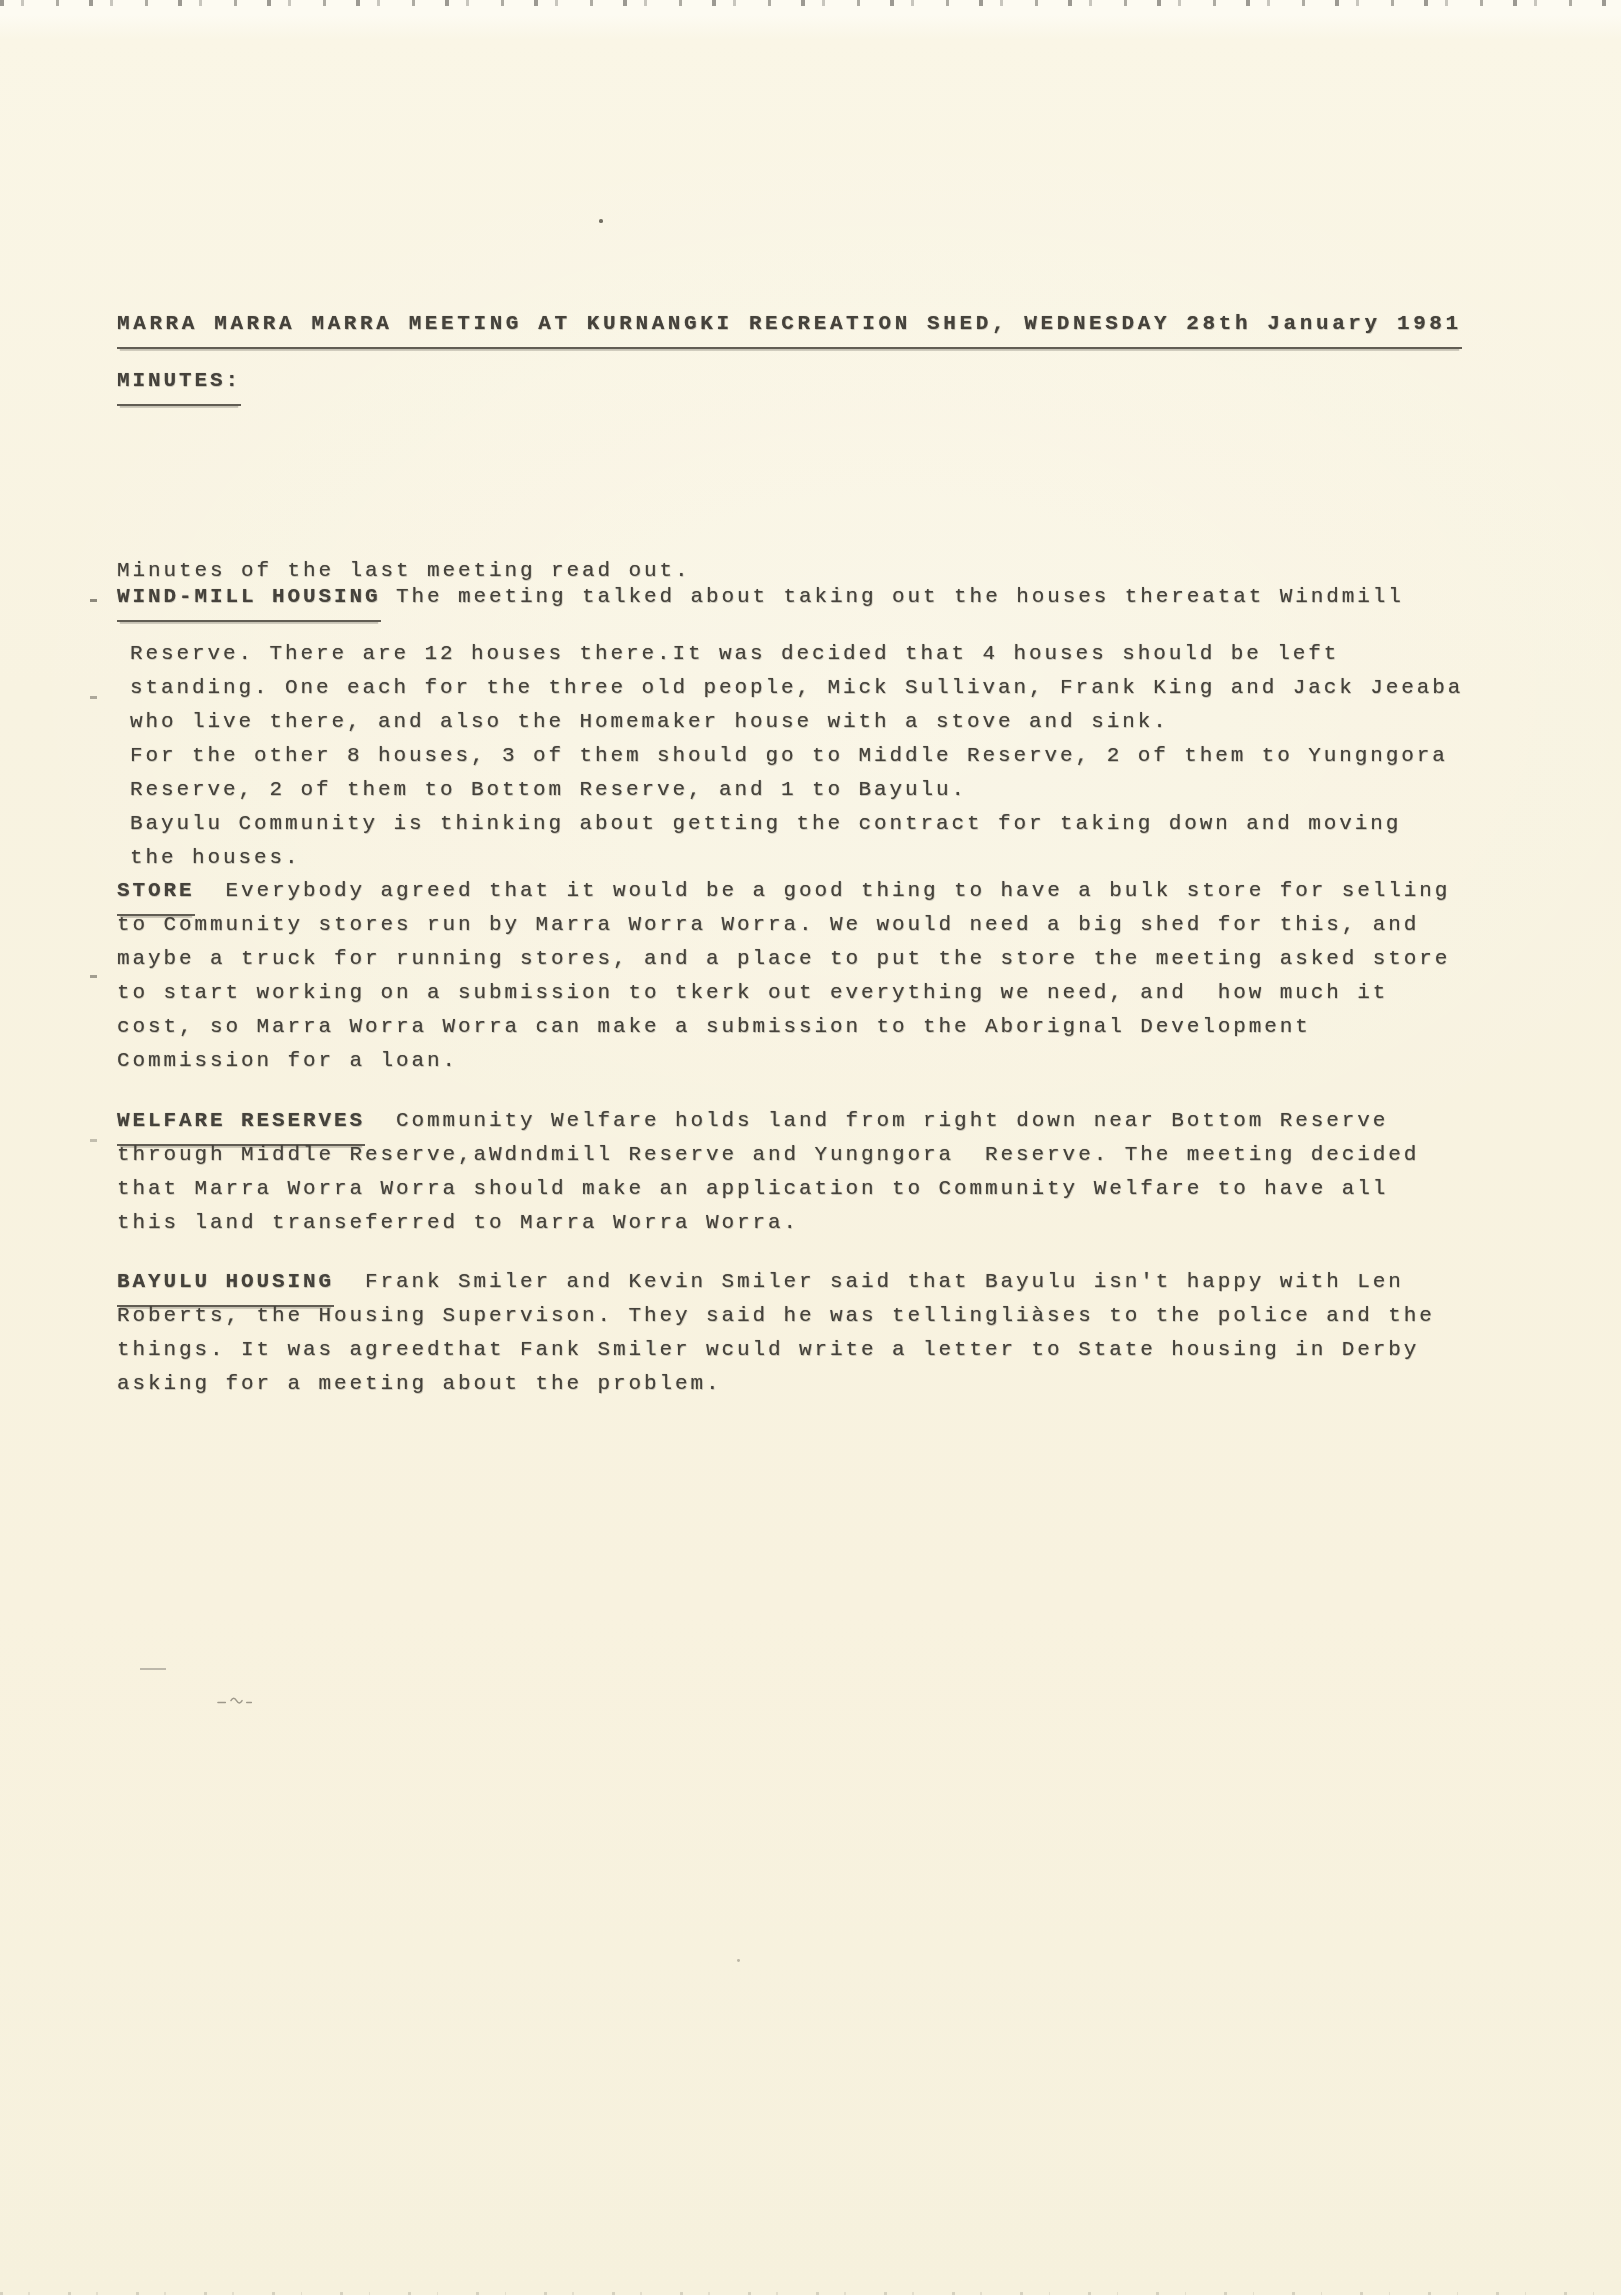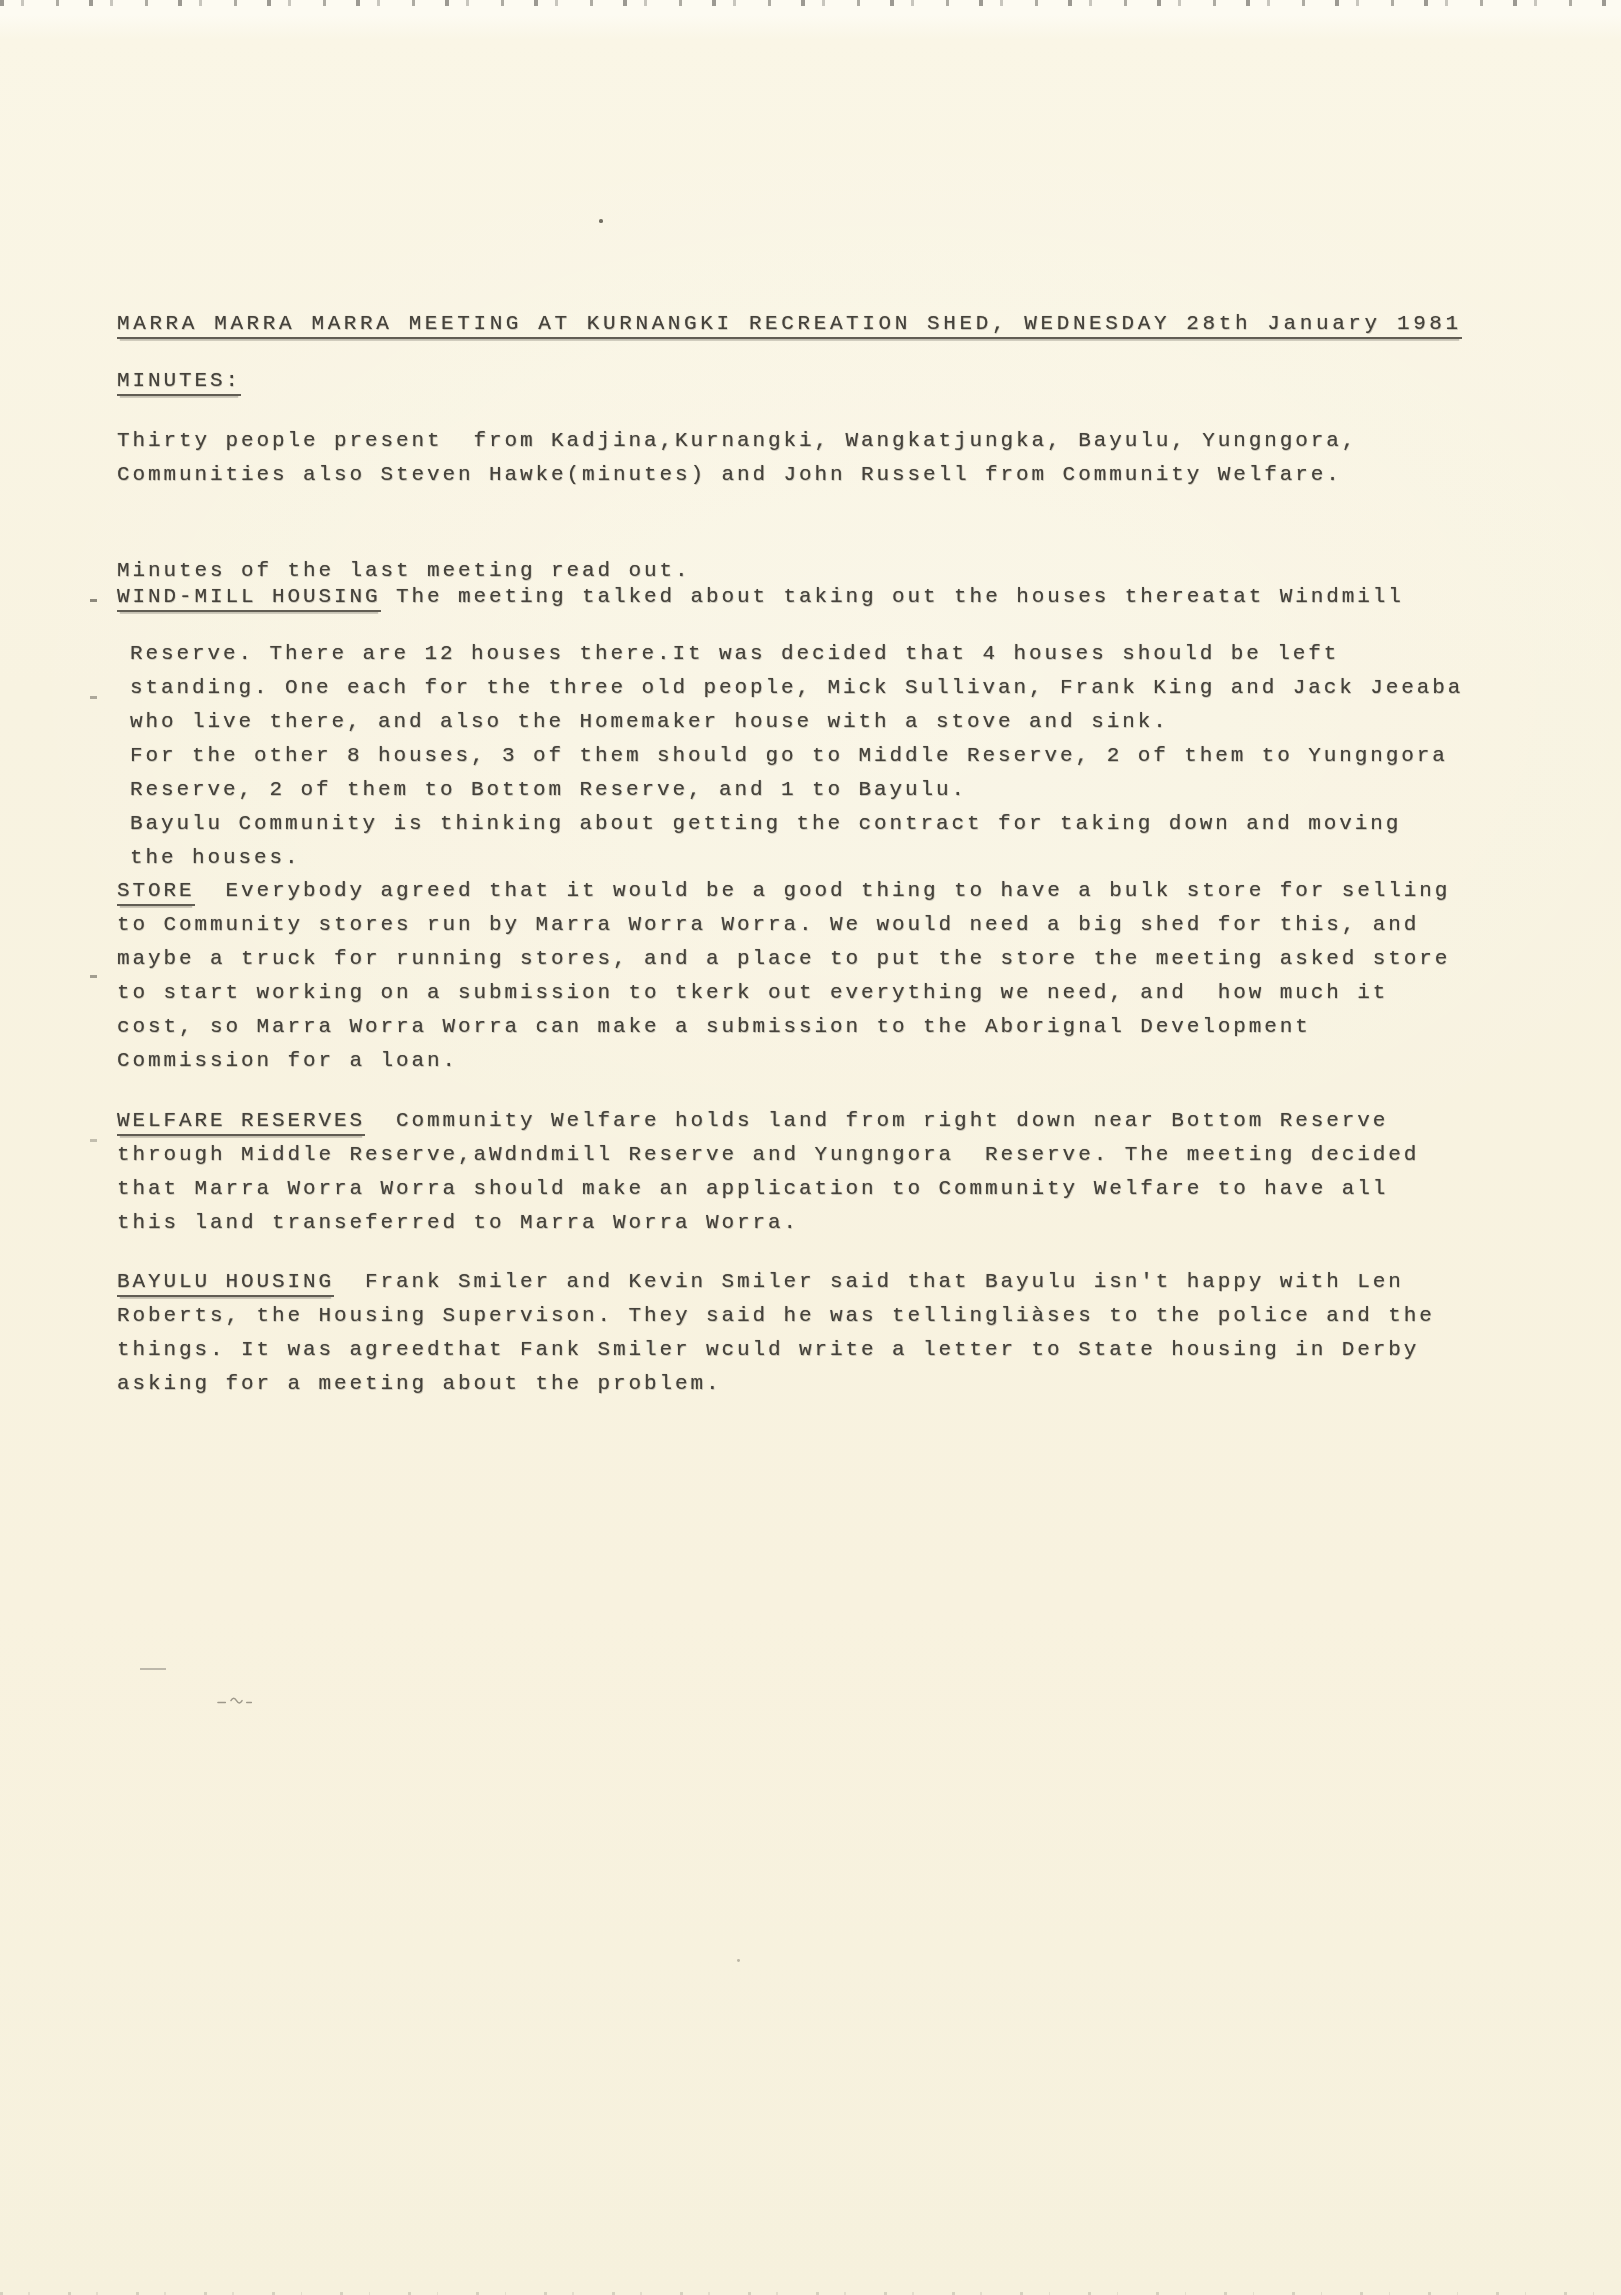--- a/index.html
+++ b/index.html
@@ -38,22 +38,23 @@
     width: 1460px;
     white-space: pre-wrap;
     font-size: 21px;
     line-height: 34px;
     letter-spacing: 2.9px;
     text-shadow: 0 0 0.9px rgba(69,66,59,0.55), 0.6px 0.6px 0 rgba(69,66,59,0.22);
   }
   .title-line { top: 307px; letter-spacing: 3.6px; }
   .u {
     border-bottom: 2.3px solid rgba(70,66,58,0.85);
-    padding-bottom: 2px;
+    padding-bottom: 12px;
     box-shadow: 0 4.6px 0 -2.8px rgba(70,66,58,0.28);
+    font-weight: bold;
   }
   .minutes-h  { top: 364px; }
   .attendance { top: 424px; line-height: 34px; }
   .minutes-r  { top: 521px; margin-top: 33px; }
   .wm-head    { top: 580px; }
   .wm-body    { top: 637px; margin-left: 13px; }
   .store-sec  { top: 874px; }
   .welf-sec   { top: 1104px; }
   .bay-sec    { top: 1265px; }
   .edge-tick {
@@ -72,22 +73,20 @@
 
 <div class="page">
 
   <div class="scan-top"></div>
   <div class="scan-bottom"></div>
 
   <div class="txt title-line"><span class="u">MARRA MARRA MARRA MEETING AT KURNANGKI RECREATION SHED, WEDNESDAY 28th January 1981</span></div>
 
   <div class="txt minutes-h"><span class="u">MINUTES:</span></div>
 
-  <div class="txt attendance">Thirty people present  from Kadjina,Kurnangki, Wangkatjungka, Bayulu, Yungngora,
-Communities also Steven Hawke(minutes) and John Russell from Community Welfare.</div>
 
   <div class="txt minutes-r">Minutes of the last meeting read out.</div>
 
   <div class="txt wm-head"><span class="u">WIND-MILL HOUSING</span><span> The meeting talked about taking out the houses thereatat Windmill</span></div>
   <div class="txt wm-body">Reserve. There are 12 houses there.It was decided that 4 houses should be left
 standing. One each for the three old people, Mick Sullivan, Frank King and Jack Jeeaba
 who live there, and also the Homemaker house with a stove and sink.
 For the other 8 houses, 3 of them should go to Middle Reserve, 2 of them to Yungngora
 Reserve, 2 of them to Bottom Reserve, and 1 to Bayulu.
 Bayulu Community is thinking about getting the contract for taking down and moving

